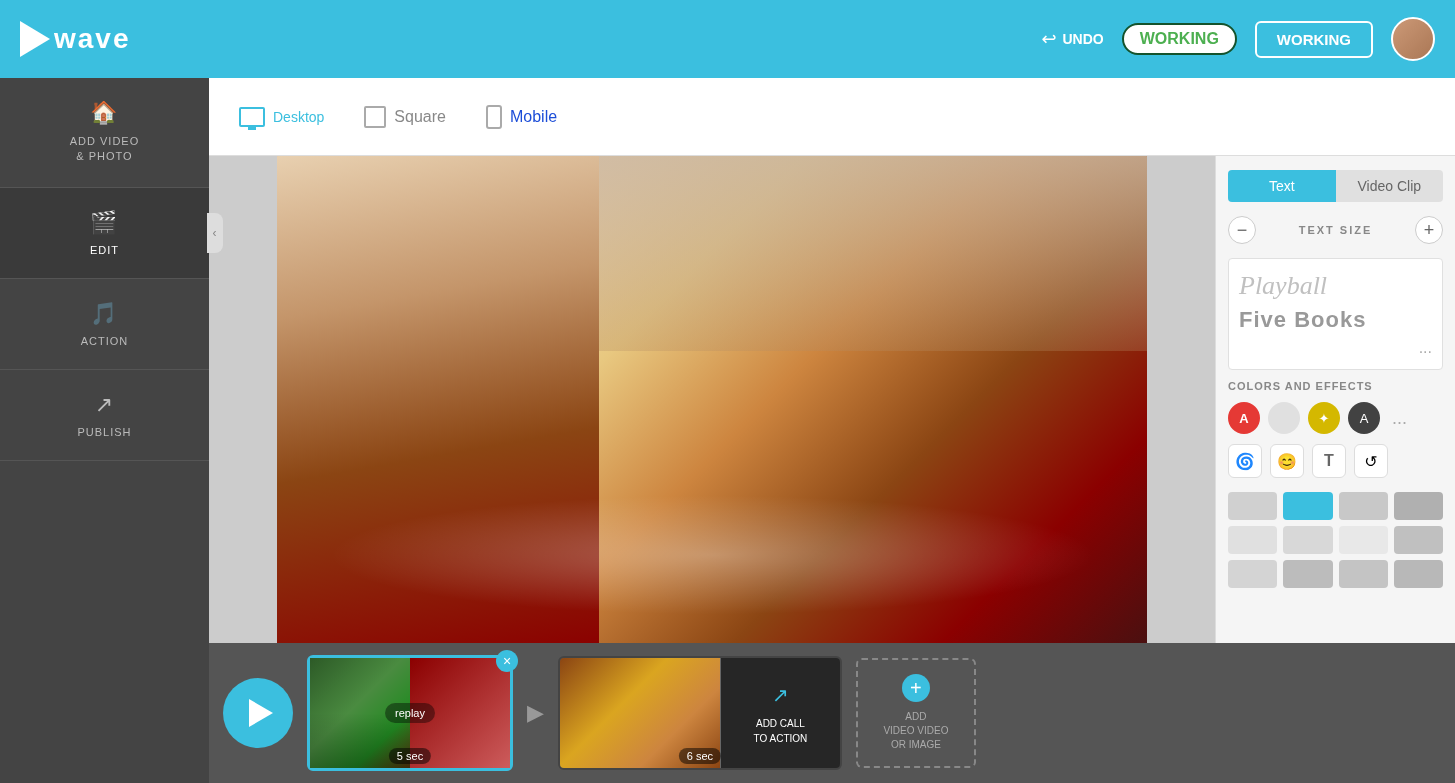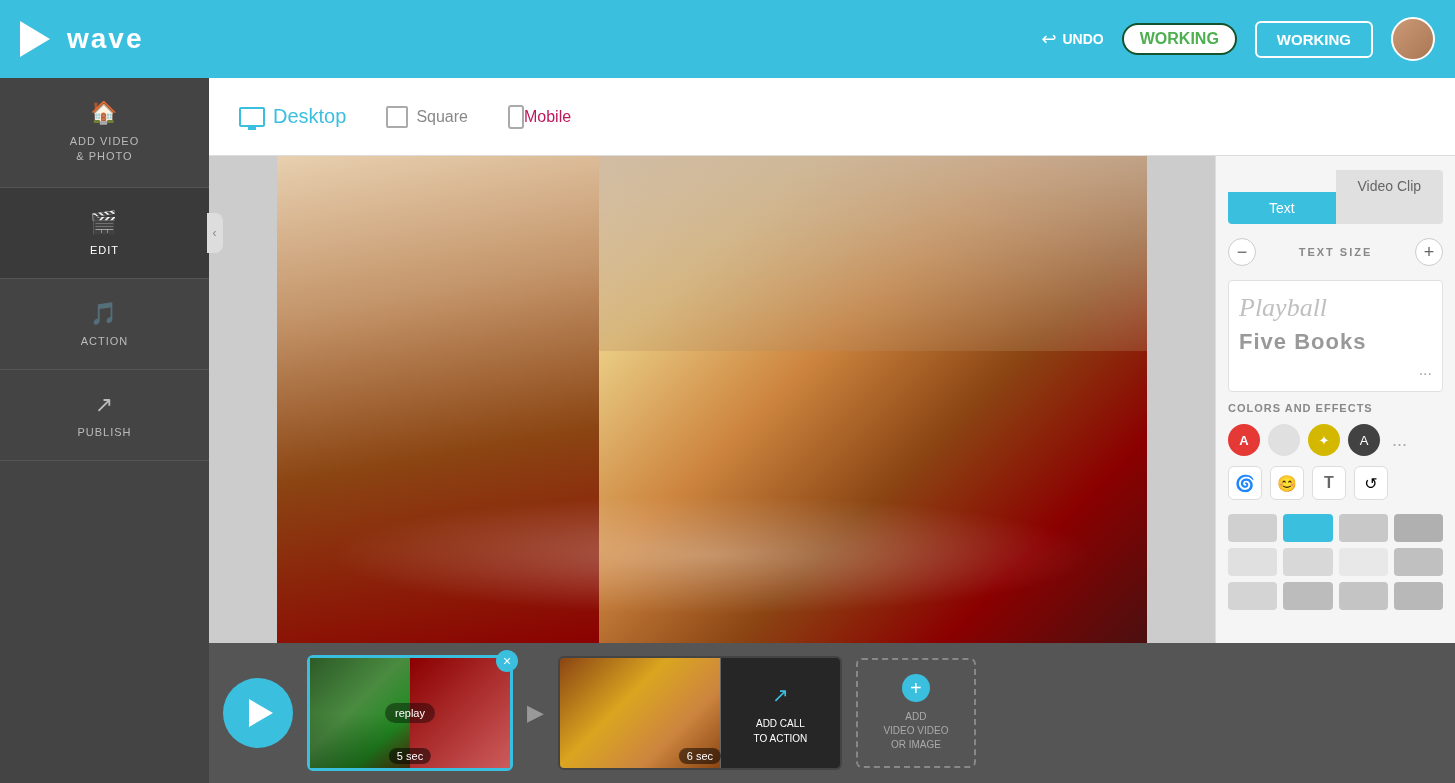--- a/index.html
+++ b/index.html
@@ -4,21 +4,21 @@
   <style>
     * { box-sizing: border-box; margin: 0; padding: 0; }
     body { font-family: 'Arial', sans-serif; background: #e8e8e8; width: 1455px; height: 783px; overflow: hidden; display: flex; flex-direction: column; }
   </style>
 </head>
 <body>
 
 <div style="display:flex; flex-direction:column; height:783px;">
 
   <div style="display:flex; align-items:center; background:#3bbfdf; height:78px; padding:0 20px; flex-shrink:0;">
-    <div style="display:flex; align-items:center; width:209px; gap:17px;">
+    <div style="display:flex; align-items:center; width:209px; gap:4px;">
       <div style="width:0;height:0;border-top:18px solid transparent;border-bottom:18px solid transparent;border-left:30px solid white;"></div>
       <span style="color:white;font-size:28px;font-weight:bold;letter-spacing:2px;">wave</span>
     </div>
     <div style="flex:1;"></div>
     <div style="display:flex; align-items:center; gap:18px;">
       <div style="display:flex;align-items:center;gap:6px;cursor:pointer;color:white;">
         <span style="font-size:18px;">↩</span>
         <span style="font-size:14px;font-weight:bold;color:#555;color:white;">UNDO</span>
       </div>
       <div style="background:white;border:2px solid #14532d;color:#4caf50;border-radius:20px;padding:5px 16px;font-size:16px;font-weight:bold;">
@@ -51,27 +51,27 @@
       </div>
     </div>
 
     <div style="display:flex; flex:1; flex-direction:column; overflow:hidden;">
 
       <div style="background:white; height:78px; display:flex; align-items:center; padding:0 30px; gap:40px; border-bottom:1px solid #ddd; flex-shrink:0;">
         <div style="display:flex;align-items:center;gap:8px;cursor:pointer;color:#3bbfdf;font-size:16px;">
           <div style="width:26px;height:20px;border:2px solid #3bbfdf;border-radius:2px;position:relative;">
             <div style="width:8px;height:3px;background:#3bbfdf;position:absolute;bottom:-5px;left:50%;transform:translateX(-50%);"></div>
           </div>
-          <span style="font-size:20px;font-weight:500;">Desktop</span>
+          <span style="font-size:14px;font-weight:500;">Desktop</span>
         </div>
         <div style="display:flex;align-items:center;gap:8px;cursor:pointer;color:#888;font-size:16px;">
           <div style="width:22px;height:22px;border:2px solid #aaa;border-radius:2px;"></div>
           <span style="font-size:16px;font-weight:500;">Square</span>
         </div>
-        <div style="display:flex;align-items:center;gap:0;cursor:pointer;color:#be185d;font-size:16px;">
+        <div style="display:flex;align-items:center;gap:8px;cursor:pointer;color:#1d4ed8;font-size:16px;">
           <div style="width:16px;height:24px;border:2px solid #aaa;border-radius:3px;"></div>
           <span style="font-size:16px;font-weight:500;">Mobile</span>
         </div>
       </div>
 
       <div style="display:flex; flex:1; overflow:hidden;">
 
         <div style="flex:1; background:#ccc; display:flex; align-items:center; justify-content:center; padding:20px;">
           <div style="width:870px;height:490px;background:#666;overflow:hidden;border-radius:2px;position:relative;">
 
@@ -86,21 +86,21 @@
               <div style="position:absolute;top:0;left:37%;right:0;height:40%;background:linear-gradient(180deg,rgba(200,180,160,0.8) 0%,rgba(180,140,100,0.3) 100%);"></div>
 
               <div style="position:absolute;bottom:30px;left:50px;right:50px;height:120px;background:radial-gradient(ellipse,rgba(255,255,255,0.3) 0%,transparent 70%);border-radius:50%;"></div>
             </div>
           </div>
         </div>
 
         <div style="width:240px;background:#f5f5f5;border-left:1px solid #ddd;display:flex;flex-direction:column;padding:14px 12px;gap:10px;overflow-y:auto;flex-shrink:0;">
 
           <div style="display:flex;gap:0;border-radius:4px;overflow:hidden;">
-            <div style="flex:1;padding:8px;text-align:center;font-size:14px;cursor:pointer;background:#3bbfdf;color:white;font-weight:500;margin-top:22px;">Text</div>
+            <div style="flex:1;padding:8px;text-align:center;font-size:14px;cursor:pointer;background:#3bbfdf;color:white;font-weight:500;">Text</div>
             <div style="flex:1;padding:8px;text-align:center;font-size:14px;cursor:pointer;background:#e0e0e0;color:#666;font-weight:500;">Video Clip</div>
           </div>
 
           <div style="display:flex;align-items:center;justify-content:space-between;padding:4px 0;">
             <div style="width:28px;height:28px;border-radius:50%;border:1px solid #ccc;background:white;display:flex;align-items:center;justify-content:center;cursor:pointer;font-size:18px;color:#666;">−</div>
             <span style="font-size:11px;font-weight:bold;color:#888;letter-spacing:2px;">TEXT SIZE</span>
             <div style="width:28px;height:28px;border-radius:50%;border:1px solid #ccc;background:white;display:flex;align-items:center;justify-content:center;cursor:pointer;font-size:18px;color:#666;">+</div>
           </div>
 
           <div style="background:white;border:1px solid #e0e0e0;border-radius:4px;padding:12px 10px;display:flex;flex-direction:column;gap:6px;">

